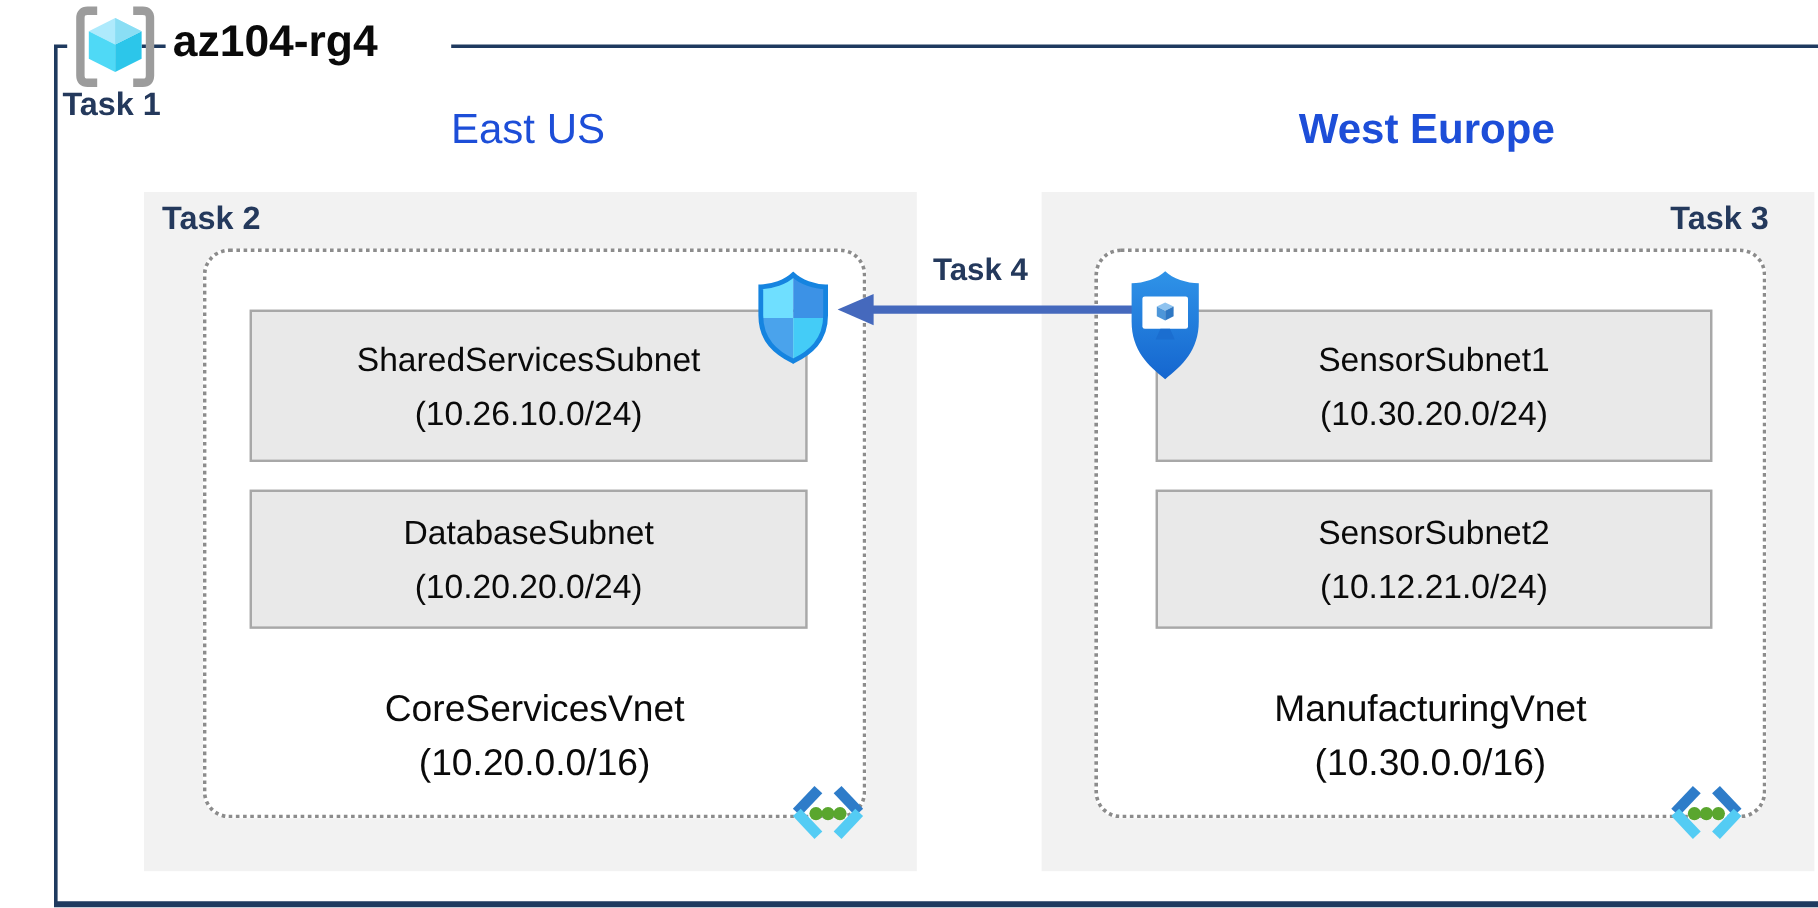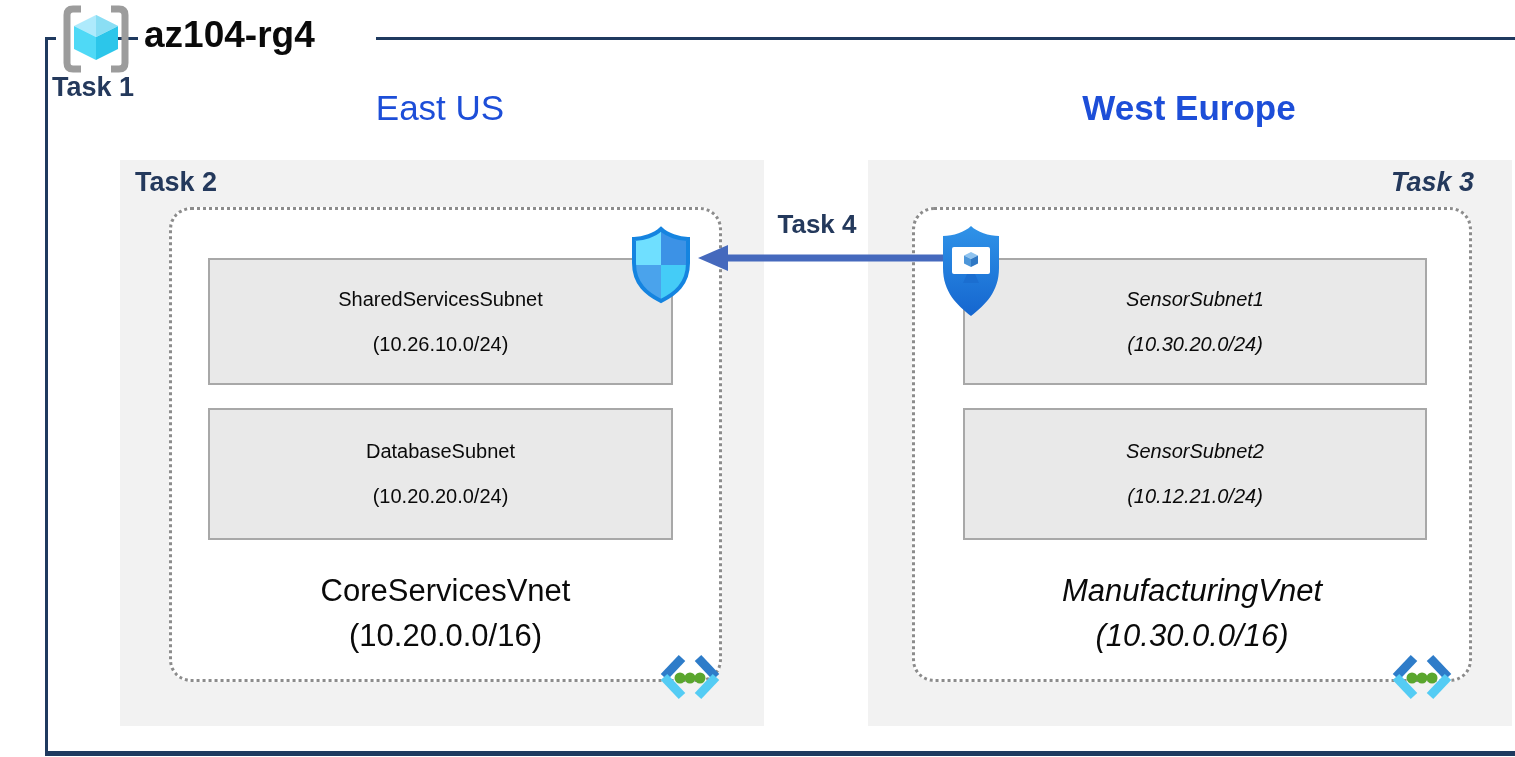--- a/index.html
+++ b/index.html
@@ -17,36 +17,36 @@
   .cover-title{left:106px;width:238px;}
   .rg-icon{left:28px;top:5px;width:72px;height:68px;}
   .rg-title{left:112px;top:14px;font-size:37px;font-weight:bold;color:#0a0a0a;letter-spacing:0px;}
   .task-label{font-size:27px;font-weight:bold;color:#24395c;}
   .task1{left:20px;top:72px;}
   .region-label{font-size:35px;color:#1d4ed8;text-align:center;}
   .east-label{left:288px;top:88px;width:240px;}
   .west-label{left:1027px;top:88px;width:260px;font-weight:600;}
   .region-box{background:#f2f2f2;top:160px;width:644px;height:566px;}
   .region-east{left:88px;}
-  .region-west{left:836px;font-style:italic;}
+  .region-west{left:836px;}
   .task2{left:15px;top:7px;}
   .task3{right:38px;top:7px;}
   .vnet-box{
     top:47px;height:475px;background:#ffffff;
     border:3px dotted #8c8c8c;border-radius:22px;box-sizing:border-box;
   }
   .vnet-east{left:49px;width:553px;}
   .vnet-west{left:44px;width:560px;}
   .subnet-box{
     background:#e9e9e9;border:2px solid #a8a8a8;box-sizing:border-box;
     display:flex;flex-direction:column;align-items:center;justify-content:center;
-    font-size:20px;line-height:45px;color:#0a0a0a;text-align:center;
+    font-size:28px;line-height:45px;color:#0a0a0a;text-align:center;
   }
   .sub1{top:48px;height:127px;}
-  .sub2{top:198px;height:132px;}
+  .sub2{top:198px;height:116px;}
   .sub-east{left:36px;width:465px;}
   .sub-west{left:48px;width:464px;}
   .vnet-name{
     left:0;top:358px;width:100%;text-align:center;
     font-size:31px;line-height:45px;color:#0a0a0a;
   }
   .vnet-icon{width:70px;height:52px;top:441px;}
   .vnet-icon-east{left:483px;}
   .vnet-icon-west{left:472px;}
   .nsg-icon{left:597px;top:226px;width:64px;height:78px;}

